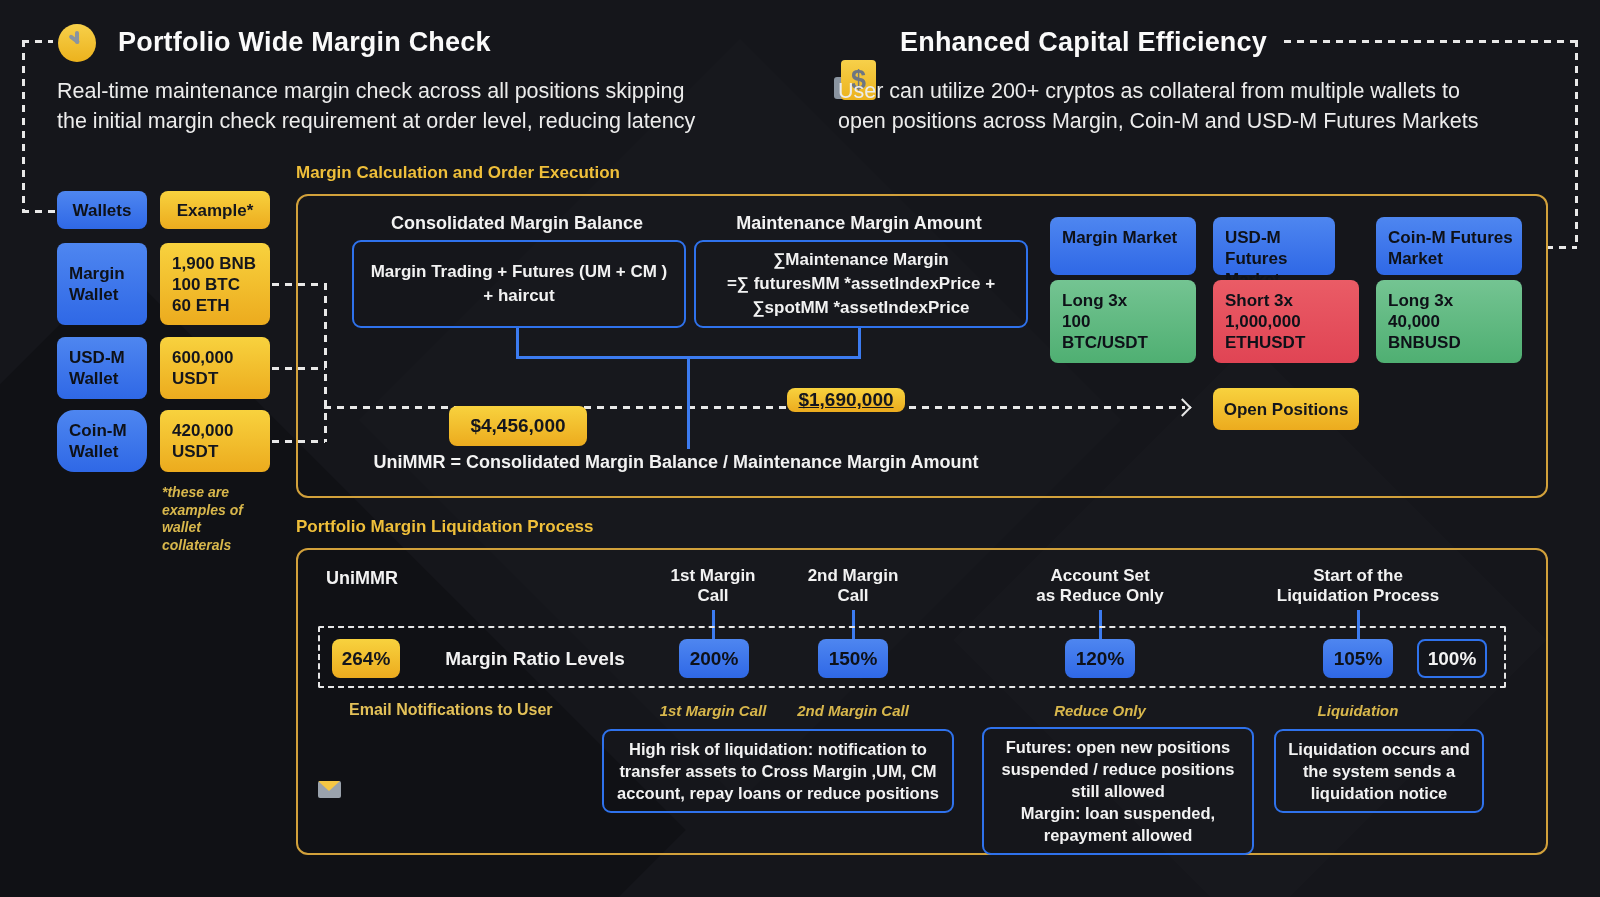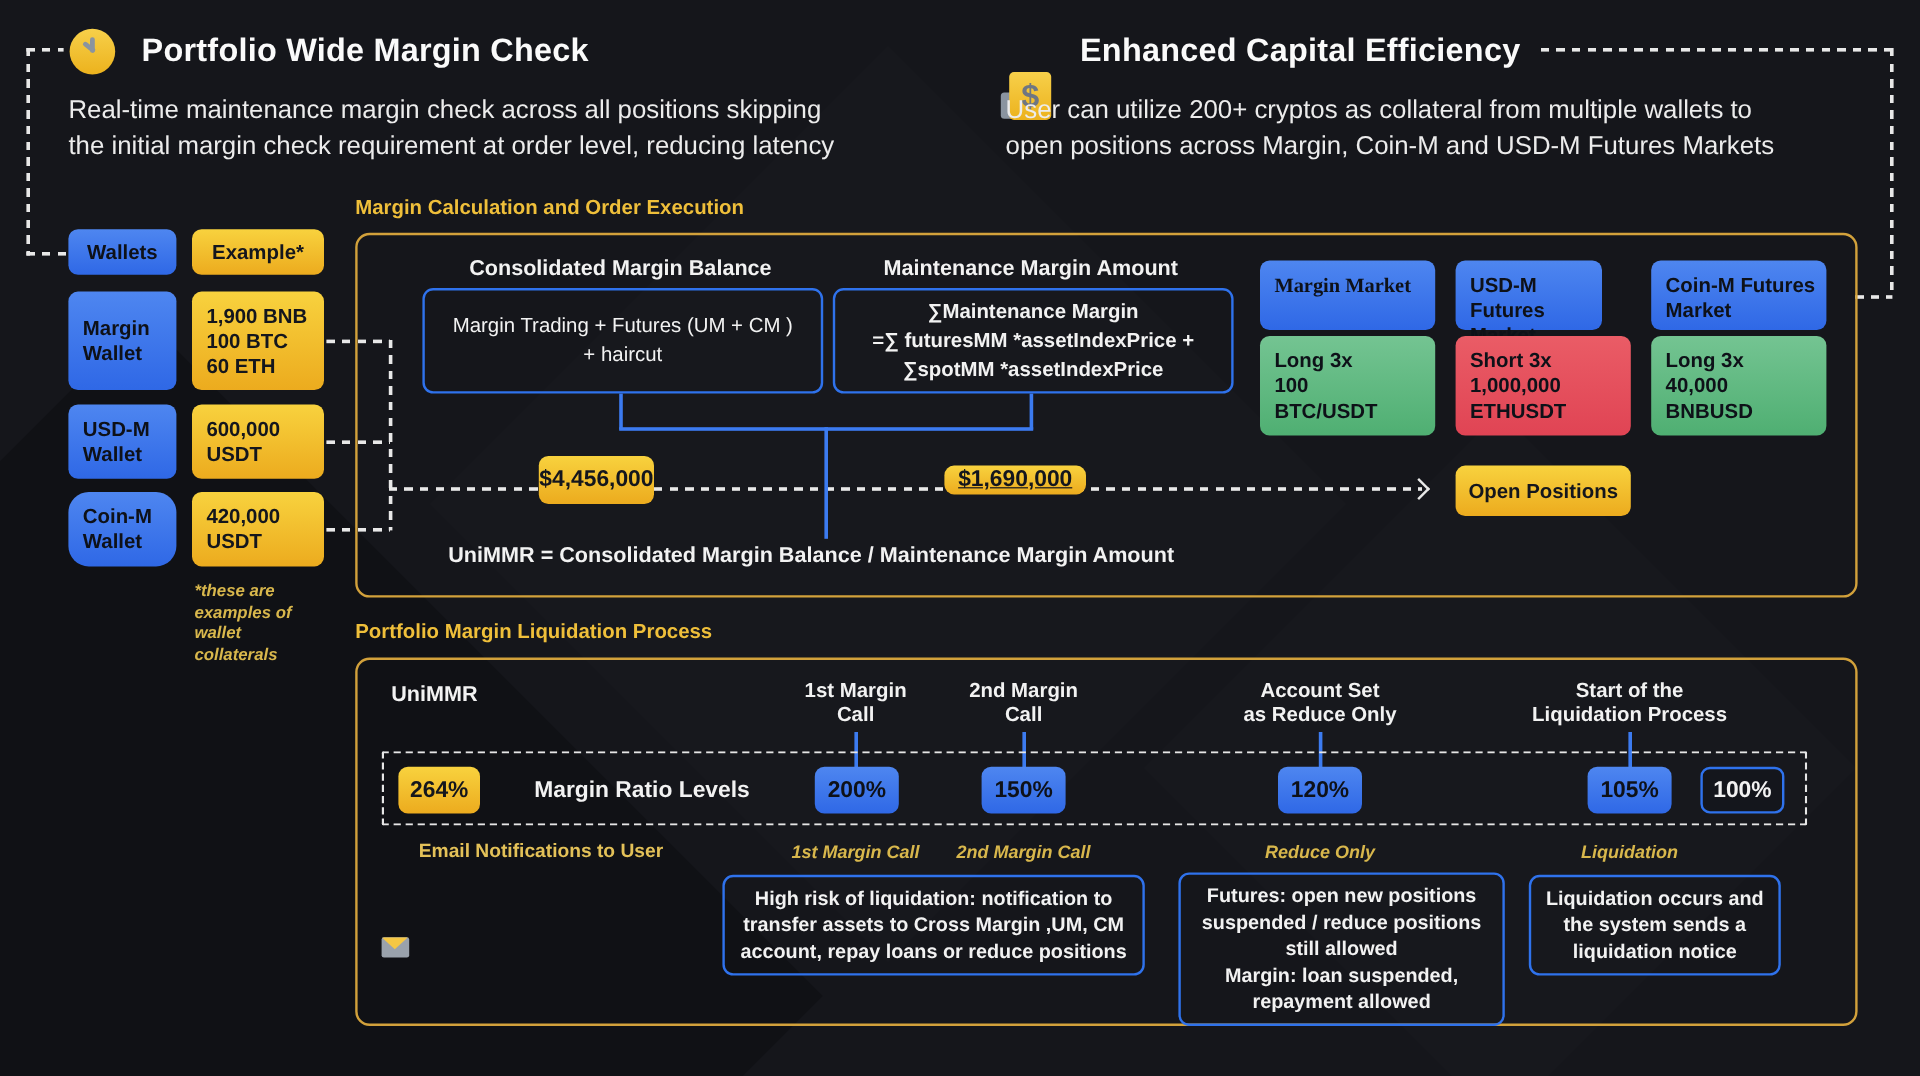--- a/index.html
+++ b/index.html
@@ -121,45 +121,45 @@
   <div class="abs dash-v" style="left:324px;top:283px;height:159px;"></div>
   <div class="abs dash-h" style="left:324px;top:406px;width:861px;"></div>
   <div class="abs arrowhead" style="left:1176px;top:401px;"></div>
 
   <div class="abs sec-title" style="left:296px;top:163px;">Margin Calculation and Order Execution</div>
   <div class="abs outline-gold" style="left:296px;top:194px;width:1248px;height:300px;"></div>
 
   <div class="abs heading" style="left:367px;top:213px;width:300px;text-align:center;">Consolidated Margin Balance</div>
   <div class="abs heading" style="left:709px;top:213px;width:300px;text-align:center;">Maintenance Margin Amount</div>
 
-  <div class="abs outline-blue center boxtxt lines" style="left:352px;top:240px;width:330px;height:84px;font-weight:normal;line-height:24px;">
+  <div class="abs outline-blue center boxtxt lines" style="left:352px;top:240px;width:330px;height:84px;font-weight:bold;line-height:24px;">
     <div>
       <span>Margin Trading + Futures (UM + CM )</span>
       <span>+ haircut</span>
     </div>
   </div>
   <div class="abs outline-blue center boxtxt lines" style="left:694px;top:240px;width:330px;height:84px;font-weight:bold;line-height:24px;">
     <div>
       <span>∑Maintenance Margin</span>
       <span>=∑ futuresMM *assetIndexPrice +</span>
       <span>∑spotMM *assetIndexPrice</span>
     </div>
   </div>
 
   <div class="abs blue-v" style="left:516px;top:328px;height:30px;"></div>
   <div class="abs blue-v" style="left:858px;top:328px;height:30px;"></div>
   <div class="abs blue-h" style="left:516px;top:356px;width:345px;"></div>
   <div class="abs blue-v" style="left:687px;top:356px;height:93px;"></div>
 
-  <div class="abs ybox center amount" style="left:449px;top:380px;width:96px;height:40px;">$4,456,000</div>
+  <div class="abs ybox center amount" style="left:449px;top:406px;width:138px;height:40px;">$4,456,000</div>
   <div class="abs ybox center amount" style="left:787px;top:388px;width:118px;height:24px;text-decoration:underline;">$1,690,000</div>
 
   <div class="abs heading" style="left:326px;top:452px;width:700px;text-align:center;">UniMMR = Consolidated Margin Balance / Maintenance Margin Amount</div>
 
-  <div class="abs bbox boxtxt" style="left:1050px;top:217px;width:146px;height:58px;padding:10px 0 0 12px;box-sizing:border-box;font-family:Liberation Serif, serif;">Margin Market</div>
+  <div class="abs bbox boxtxt" style="left:1050px;top:217px;width:146px;height:58px;padding:10px 0 0 12px;box-sizing:border-box;">Margin Market</div>
   <div class="abs bbox boxtxt" style="left:1213px;top:217px;width:122px;height:58px;padding:10px 0 0 12px;box-sizing:border-box;">USD-M Futures Market</div>
   <div class="abs bbox boxtxt" style="left:1376px;top:217px;width:146px;height:58px;padding:10px 0 0 12px;box-sizing:border-box;">Coin-M Futures Market</div>
 
   <div class="abs gbox vcenter boxtxt lines" style="left:1050px;top:280px;width:146px;height:83px;padding-left:12px;box-sizing:border-box;">
     <span>Long 3x</span>
     <span>100</span>
     <span>BTC/USDT</span>
   </div>
   <div class="abs rbox vcenter boxtxt lines" style="left:1213px;top:280px;width:146px;height:83px;padding-left:12px;box-sizing:border-box;">
     <span>Short 3x</span>

